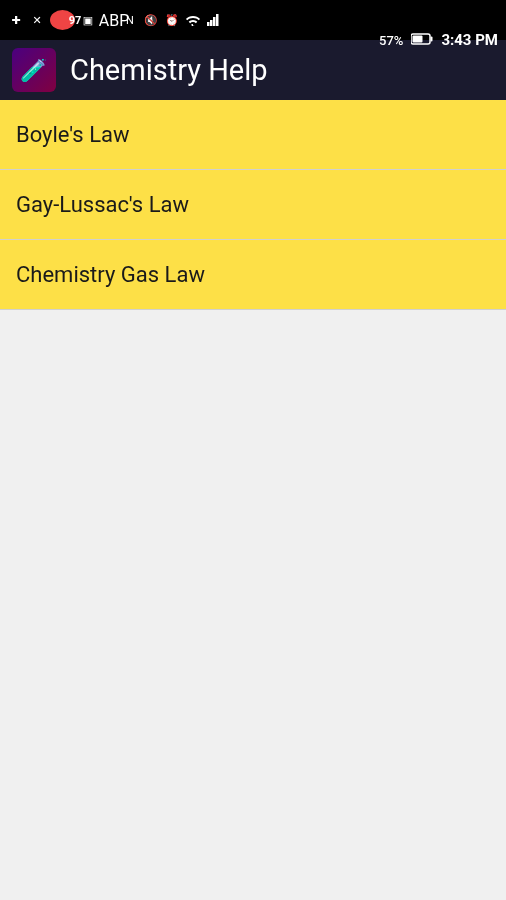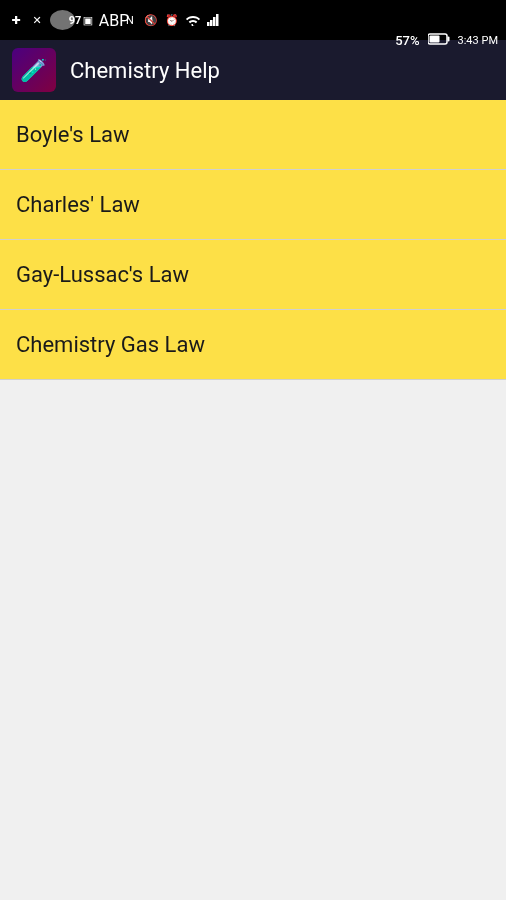--- a/index.html
+++ b/index.html
@@ -46,26 +46,26 @@
     .status-icon {
       width: 16px;
       height: 16px;
       display: flex;
       align-items: center;
       justify-content: center;
       font-size: 11px;
     }
 
     .status-time {
-      font-size: 11px;
-      font-weight: normal;
+      font-size: 15px;
+      font-weight: bold;
     }
 
     .status-badge {
-      background-color: #737373;
+      background-color: #ef4444;
       color: white;
       border-radius: 50%;
       width: 20px;
       height: 20px;
       display: flex;
       align-items: center;
       justify-content: center;
       font-size: 11px;
       font-weight: bold;
       padding-left: 25px;
@@ -89,21 +89,21 @@
       background: linear-gradient(135deg, #4a0080, #800040);
       display: flex;
       align-items: center;
       justify-content: center;
       font-size: 22px;
       flex-shrink: 0;
     }
 
     .app-title {
       color: white;
-      font-size: 22px;
+      font-size: 29px;
       font-weight: 400;
     }
 
     
     .list-container {
       width: 100%;
       background-color: #f0f0f0;
     }
 
     .list-item {
@@ -175,23 +175,20 @@
     🧪
   </div>
   <span class="app-title">Chemistry Help</span>
 </div>
 
 <div class="list-container" id="menu-list">
 <div class="list-item">
       <span class="list-item-text">Boyle's Law</span>
     </div>
     <div class="list-item">
-      <span class="list-item-text">Charles' Law</span>
-    </div>
-    <div class="list-item">
       <span class="list-item-text">Gay-Lussac's Law</span>
     </div>
     <div class="list-item">
       <span class="list-item-text">Chemistry Gas Law</span>
     </div>
   </div>
 
 <div class="empty-area"></div>
 
 </body></html>

